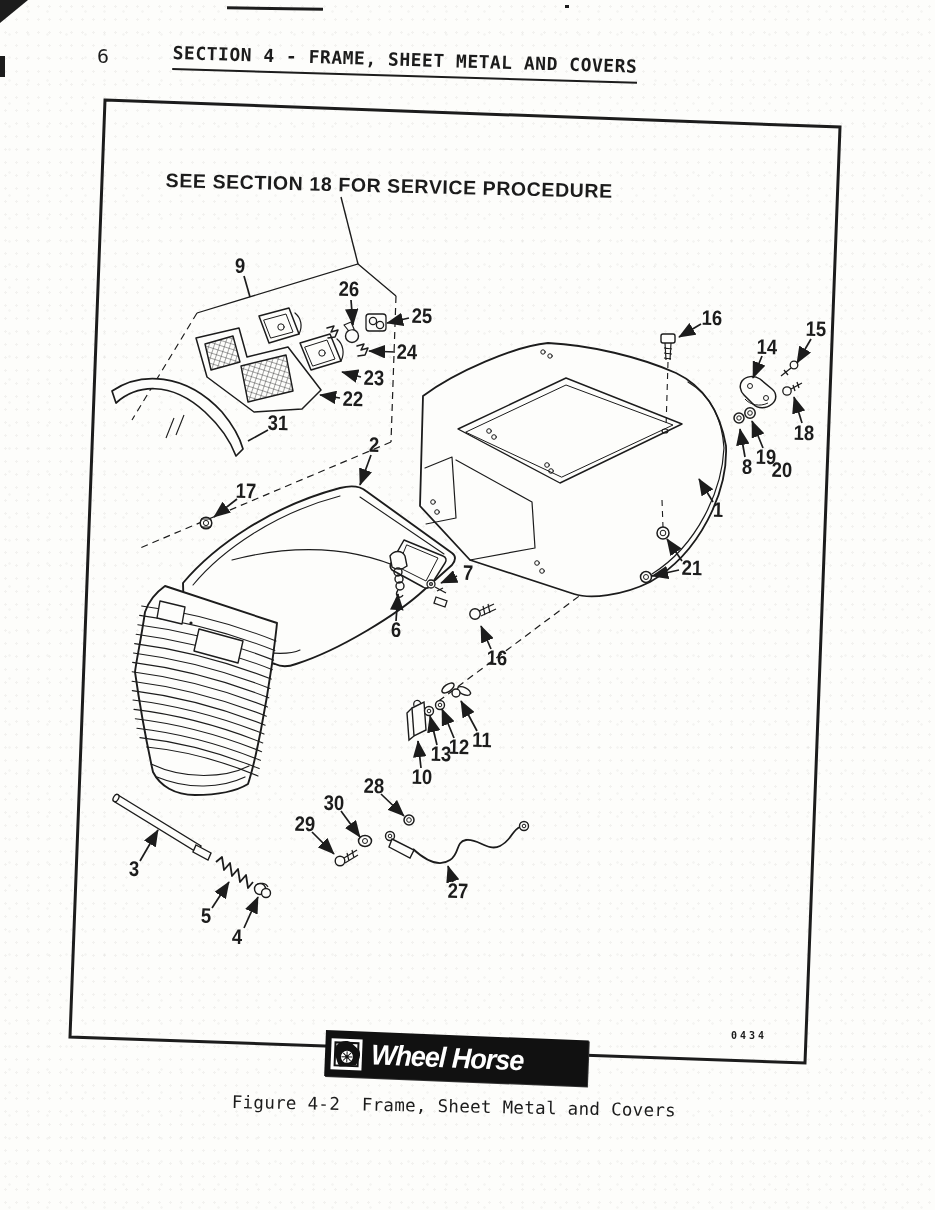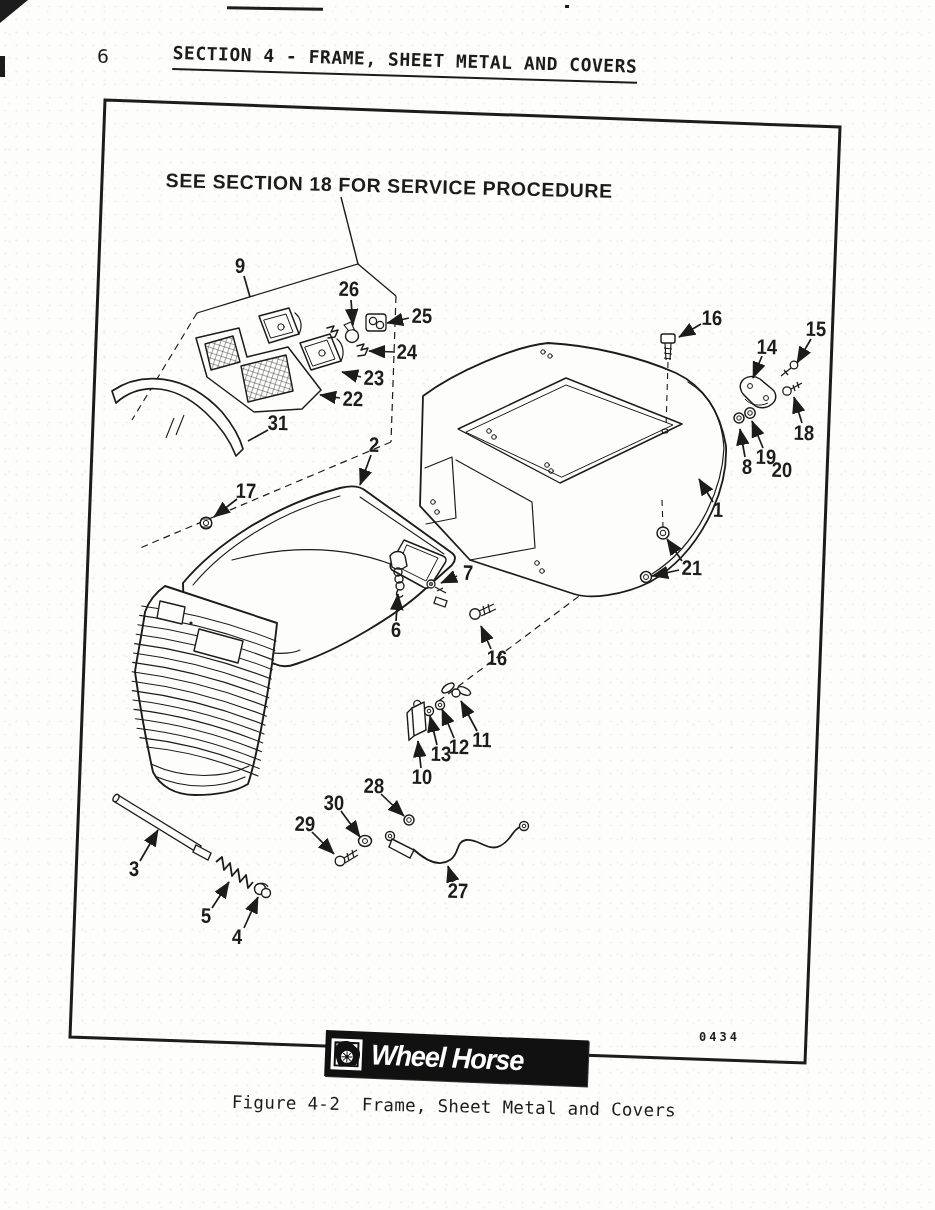--- a/index.html
+++ b/index.html
@@ -12,21 +12,21 @@
   .abs{position:absolute;}
   .mono{font-family:"DejaVu Sans Mono",monospace;}
   .page-num{left:97px;top:44px;font-size:20px;}
   .title{left:173px;top:42px;font-size:18px;font-weight:bold;letter-spacing:.5px;
     transform:rotate(1.7deg);transform-origin:left top;border-bottom:2.5px solid #1c1c1c;
     padding-bottom:5px;white-space:pre;}
   .note{left:166px;top:169px;font-size:19.5px;font-weight:bold;letter-spacing:.6px;
     transform:rotate(1.4deg);transform-origin:left top;white-space:pre;}
   .caption{left:232px;top:1092px;font-size:17.5px;letter-spacing:.3px;
     transform:rotate(1.1deg);transform-origin:left top;white-space:pre;}
-  .code{left:699px;top:1030px;font-size:12px;font-weight:bold;letter-spacing:3px;}
+  .code{left:731px;top:1030px;font-size:10px;font-weight:bold;letter-spacing:3px;}
   svg{position:absolute;left:0;top:0;}
   .plabel{position:absolute;font-weight:bold;font-size:21px;
     transform:translate(-50%,-50%) scaleX(.88) rotate(1.5deg);z-index:5;}
   .logo{left:326px;top:1030px;width:263px;height:46px;background:#111;
     transform:rotate(2.3deg);transform-origin:left top;display:flex;align-items:center;z-index:6;
     box-shadow:1px 1px 0 #333;}
   .logo-sq{width:31px;height:31px;background:#fff;margin-left:6px;position:relative;flex:0 0 auto;
     outline:2px solid #111;outline-offset:-5px;}
   .logo-text{color:#fff;font-weight:bold;font-style:italic;font-size:27px;letter-spacing:-1px;
     margin-left:9px;transform:scaleY(1.05);white-space:pre;}

